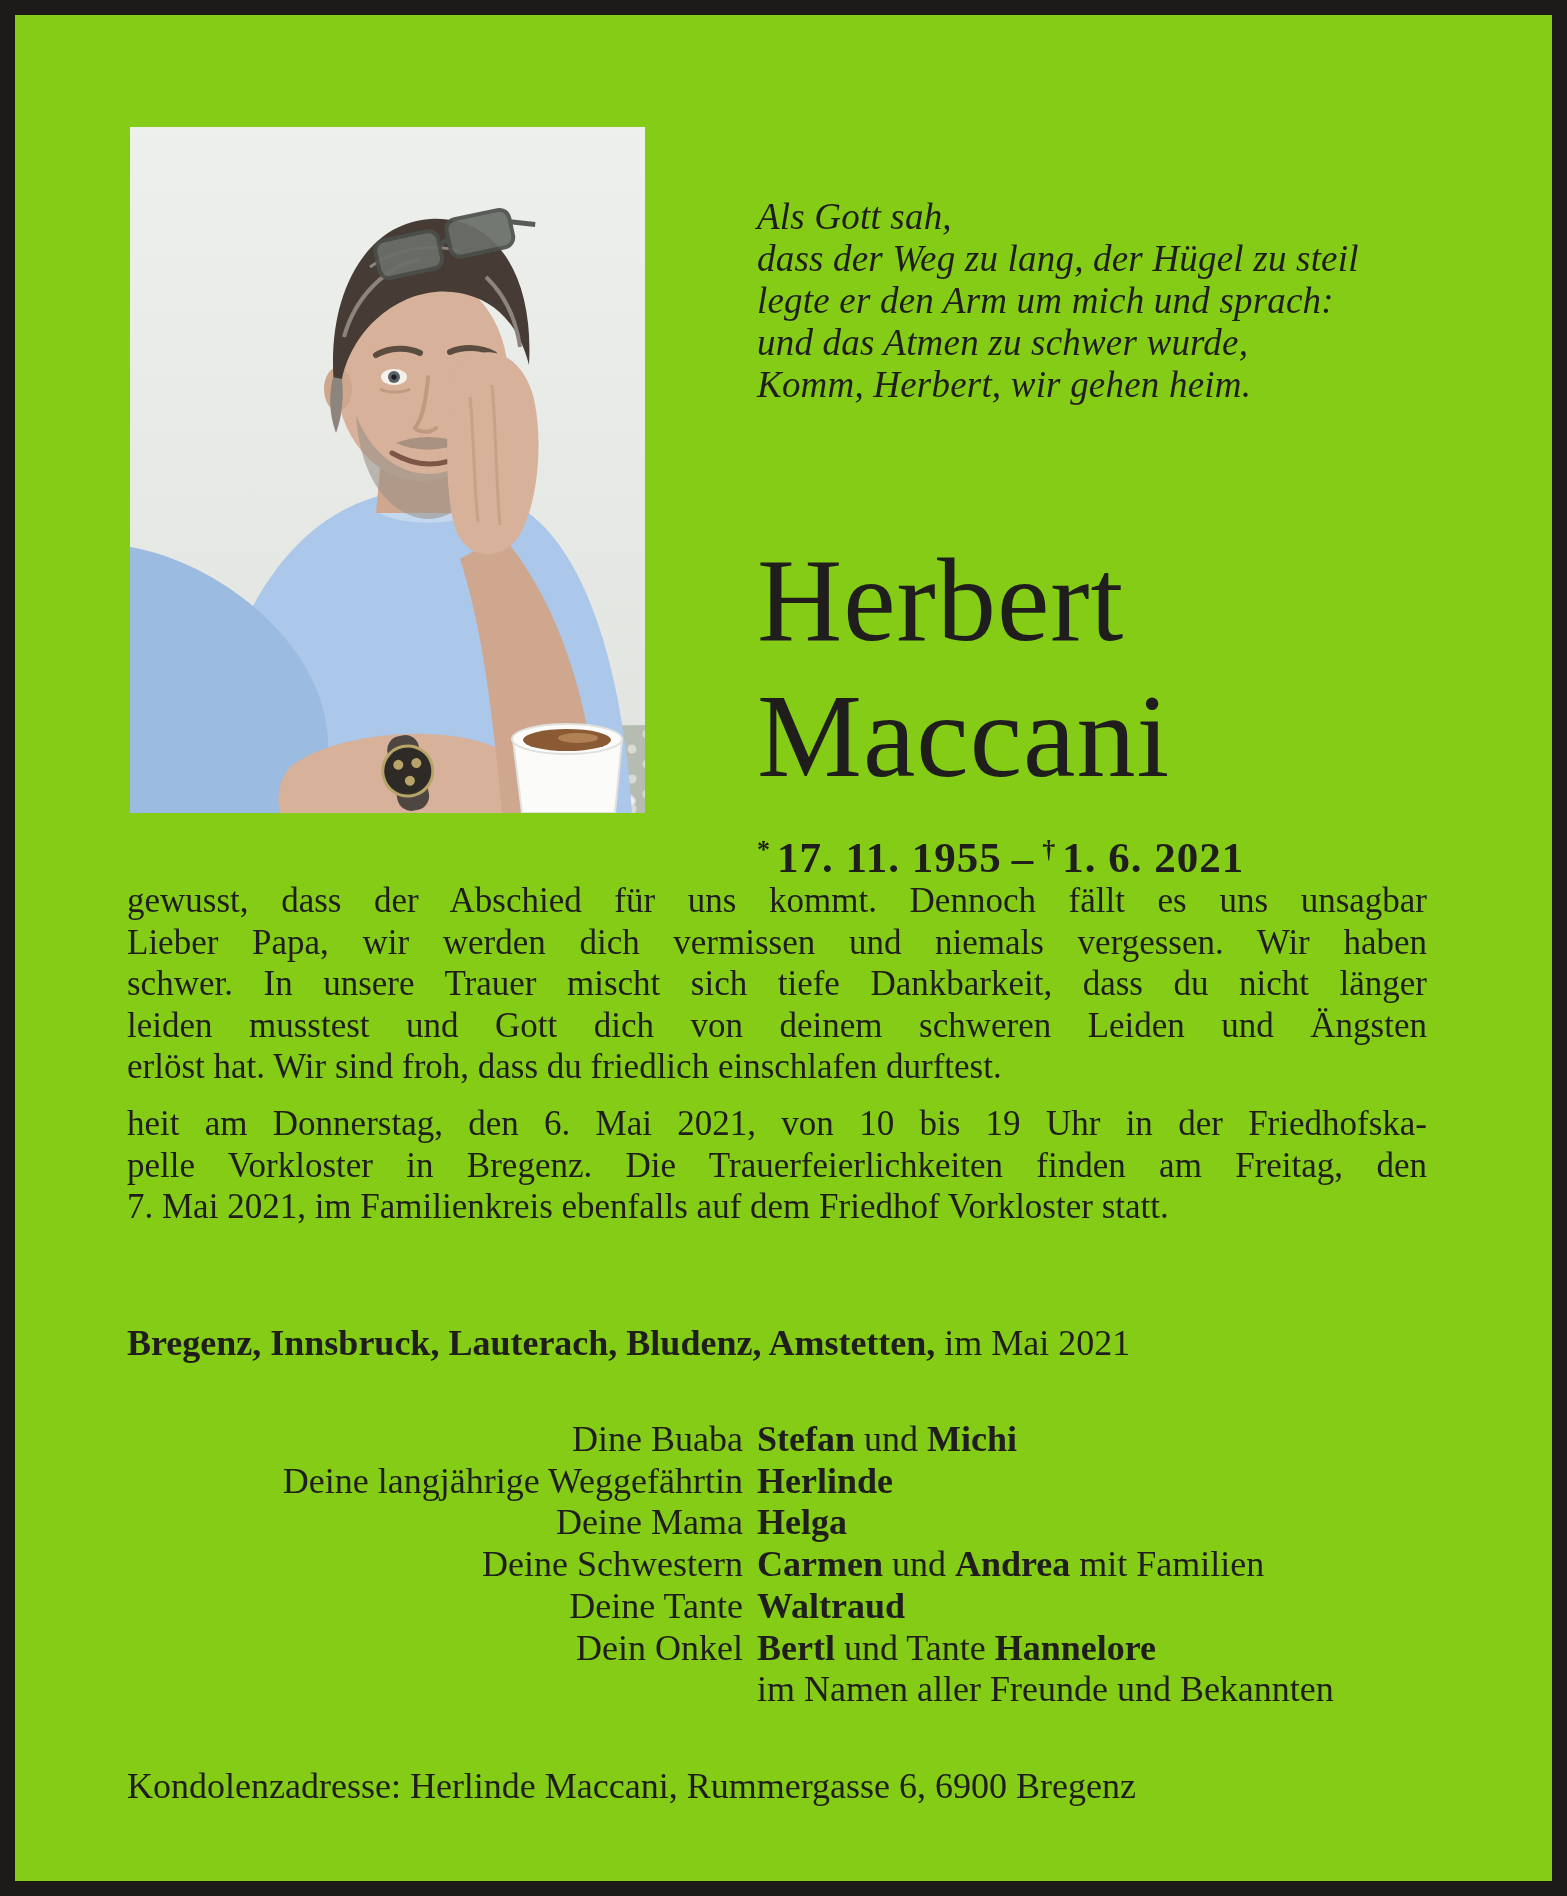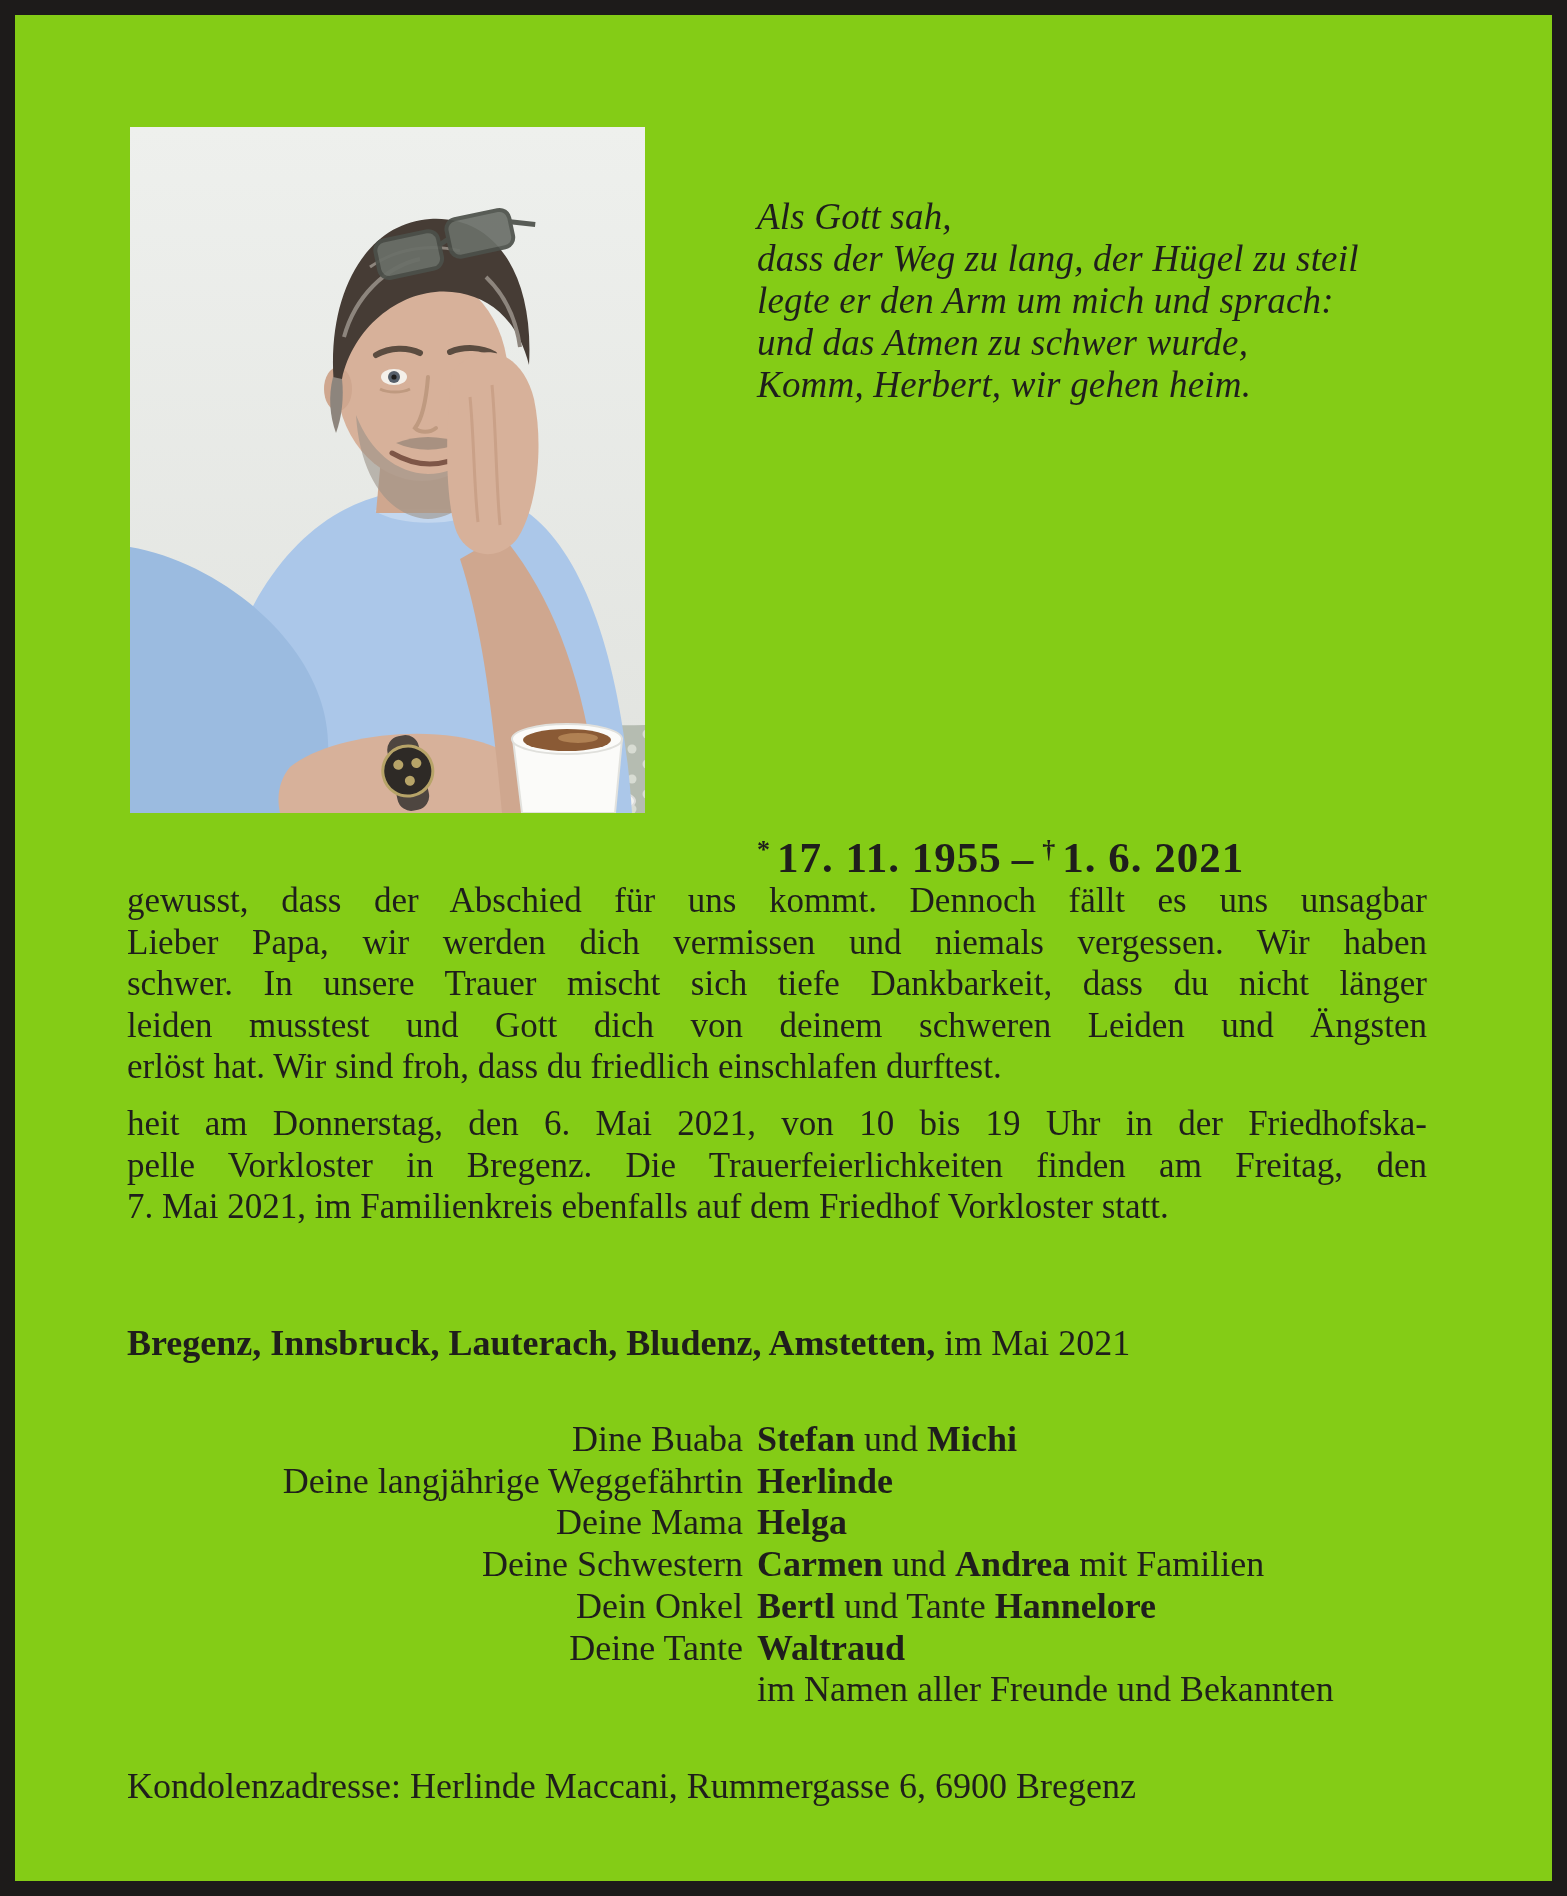--- a/index.html
+++ b/index.html
@@ -157,20 +157,24 @@
   </div>
 
   <div class="poem">
     <div>Als Gott sah,</div>
     <div>dass der Weg zu lang, der Hügel zu steil</div>
     <div>legte er den Arm um mich und sprach:</div>
     <div>und das Atmen zu schwer wurde,</div>
     <div>Komm, Herbert, wir gehen heim.</div>
   </div>
 
+  <div class="name">
+    <div>Herbert</div>
+    <div>Maccani</div>
+  </div>
 
   <div class="dates">
     <span class="sup">*</span><span>17. 11. 1955</span><span class="sep">–</span><span class="sup">†</span><span>1. 6. 2021</span>
   </div>
 
   <div class="bodytext p1">
     <div class="jline">gewusst, dass der Abschied für uns kommt. Dennoch fällt es uns unsagbar</div>
     <div class="jline">Lieber Papa, wir werden dich vermissen und niemals vergessen. Wir haben</div>
     <div class="jline">schwer. In unsere Trauer mischt sich tiefe Dankbarkeit, dass du nicht länger</div>
     <div class="jline">leiden musstest und Gott dich von deinem schweren Leiden und Ängsten</div>
@@ -196,28 +200,28 @@
     </div>
     <div class="fam-row">
       <div class="fam-label">Deine Mama</div>
       <div class="fam-names"><span style="font-weight: bold;">Helga</span></div>
     </div>
     <div class="fam-row">
       <div class="fam-label">Deine Schwestern</div>
       <div class="fam-names"><span style="font-weight: bold;">Carmen</span><span> und </span><span style="font-weight: bold;">Andrea</span><span> mit Familien</span></div>
     </div>
     <div class="fam-row">
+      <div class="fam-label">Deine Tante</div>
+      <div class="fam-names"><span style="font-weight: bold;">Waltraud</span></div>
+    </div>
+    <div class="fam-row">
       <div class="fam-label">Dein Onkel</div>
       <div class="fam-names"><span style="font-weight: bold;">Bertl</span><span> und Tante </span><span style="font-weight: bold;">Hannelore</span></div>
     </div>
     <div class="fam-row">
-      <div class="fam-label">Deine Tante</div>
-      <div class="fam-names"><span style="font-weight: bold;">Waltraud</span></div>
-    </div>
-    <div class="fam-row">
       <div class="fam-label"></div>
       <div class="fam-names"><span>im Namen aller Freunde und Bekannten</span></div>
     </div>
   </div>
 
   <div class="condolence">Kondolenzadresse: Herlinde Maccani, Rummergasse 6, 6900 Bregenz</div>
 
 </div>
 
 </body></html>

